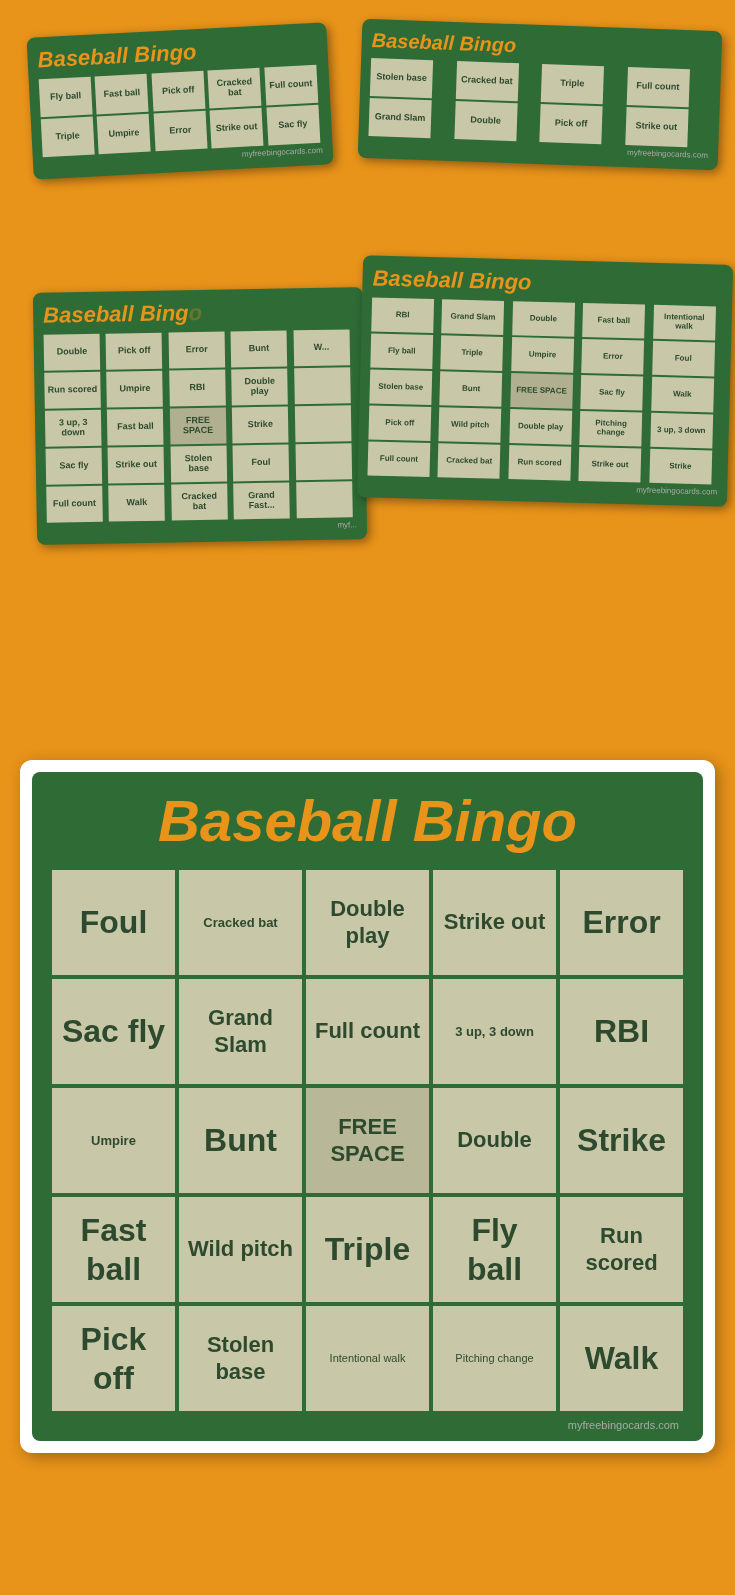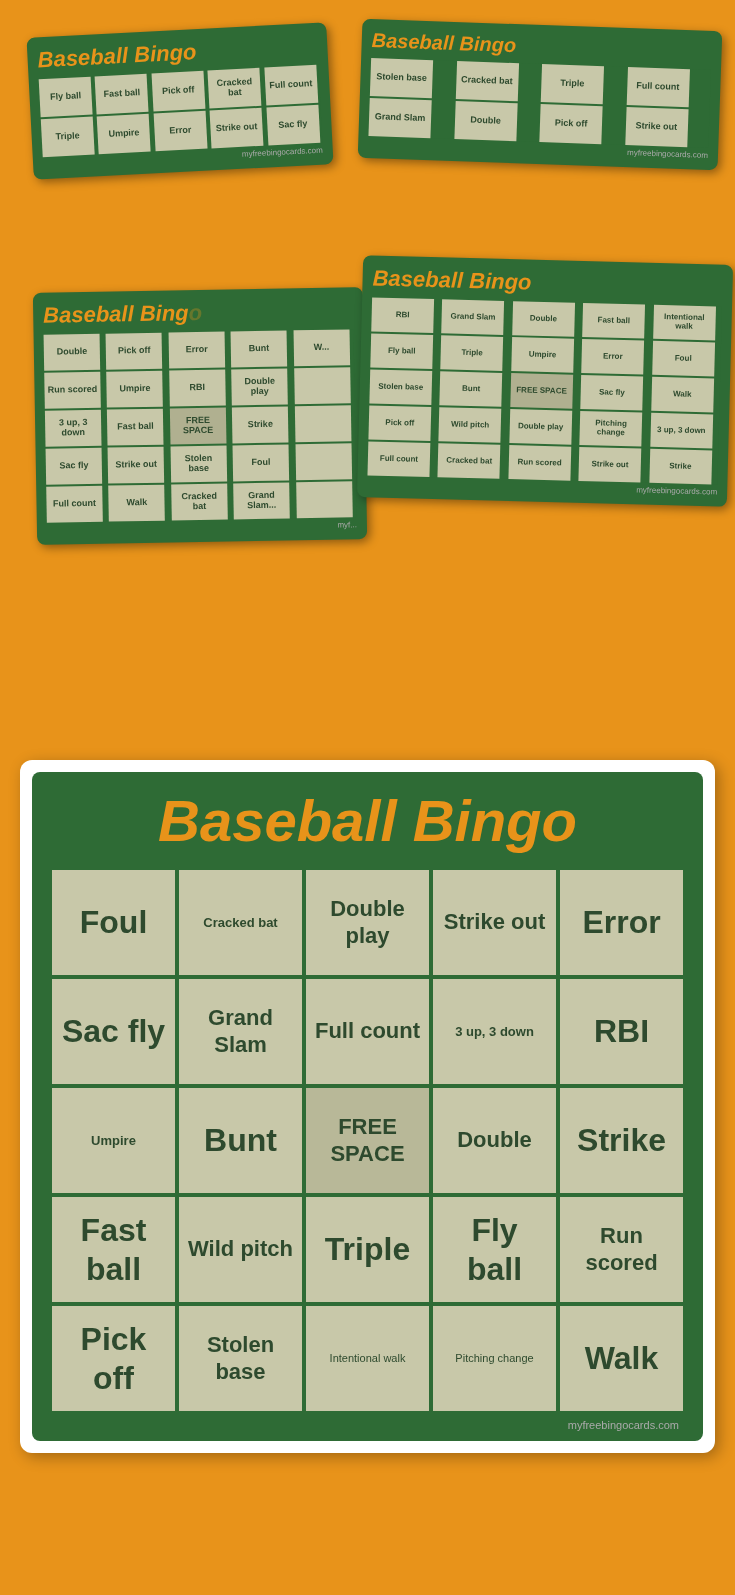--- a/index.html
+++ b/index.html
@@ -235,21 +235,21 @@
       <div class="mini-cell">Strike</div>
       <div class="mini-cell"></div>
       <div class="mini-cell">Sac fly</div>
       <div class="mini-cell">Strike out</div>
       <div class="mini-cell">Stolen base</div>
       <div class="mini-cell">Foul</div>
       <div class="mini-cell"></div>
       <div class="mini-cell">Full count</div>
       <div class="mini-cell">Walk</div>
       <div class="mini-cell">Cracked bat</div>
-      <div class="mini-cell">Grand Slam...</div>
+      <div class="mini-cell">Grand Fast...</div>
       <div class="mini-cell"></div>
     </div>
     <div class="watermark">myf...</div>
   </div>
 
   <div class="mini-card card4">
     <div class="card-title">Baseball Bingo</div>
     <div class="mini-grid mini-grid-5">
       <div class="mini-cell">RBI</div>
       <div class="mini-cell">Grand Slam</div>

